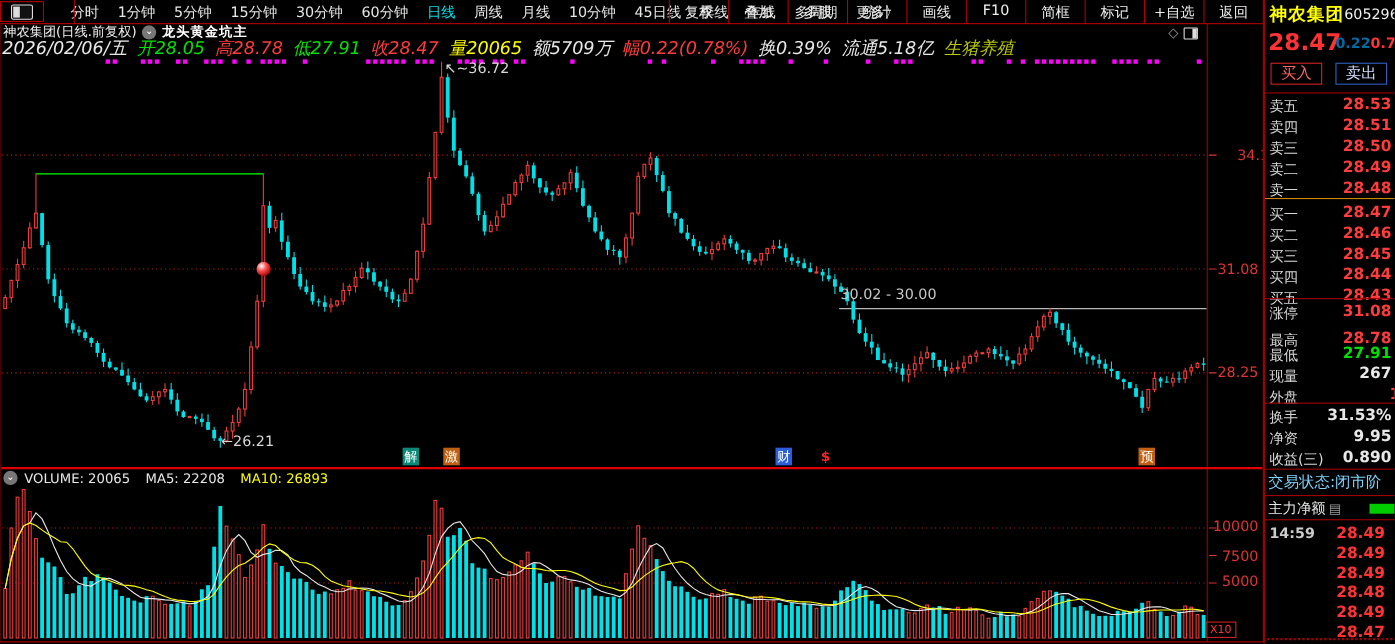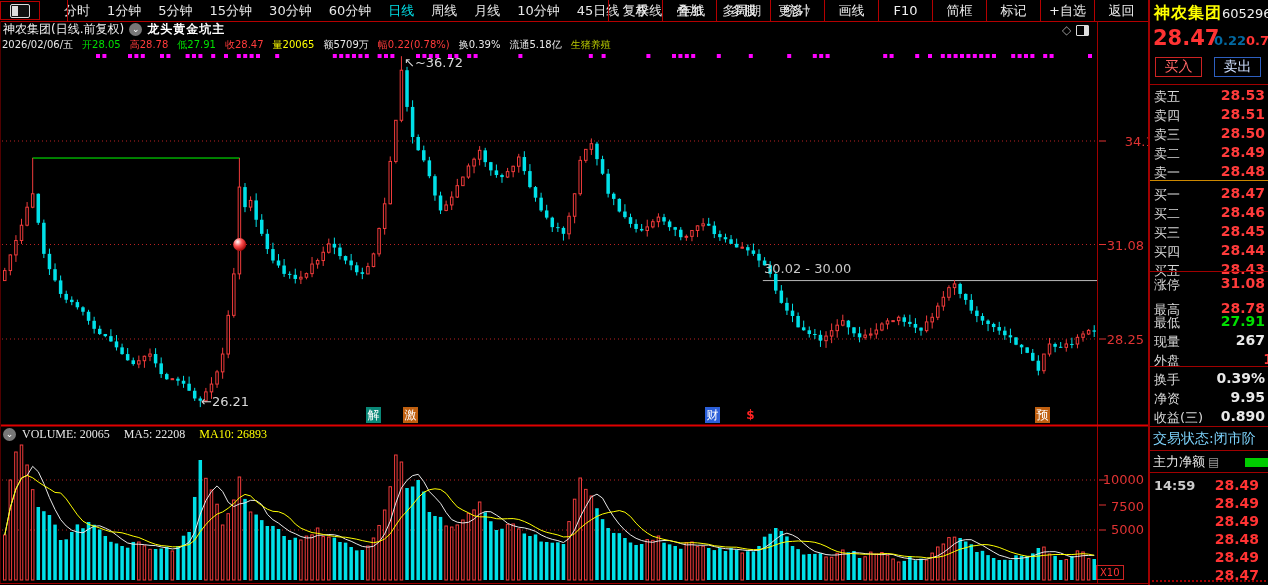--- a/index.html
+++ b/index.html
@@ -18,21 +18,21 @@
   #menu-sep{width:1px;height:21px;background:#b40000;position:absolute;left:67px;top:0;}
   #menu-right{position:absolute;right:0;top:0;height:21px;display:flex;}
   #menu-right .mr{min-width:37px;padding:0 8px;height:21px;display:flex;align-items:center;justify-content:center;
                   border-left:1px solid #b40000;color:#efefef;}
   
   #stockline{position:absolute;left:3px;top:22px;height:15px;display:flex;align-items:center;font-size:12px;z-index:3;white-space:nowrap;}
   #stockline .title{color:#f0f0f0;}
   .circle-icon{display:inline-block;width:13px;height:13px;border-radius:50%;background:#777;color:#fff;
                font-size:9px;line-height:12px;text-align:center;margin:0 5px;}
   #stockline .tag{color:#ffffff;font-weight:bold;letter-spacing:1px;}
-  #infoline{position:absolute;left:2px;top:37px;height:15px;display:flex;align-items:center;font-size:10px;z-index:3;white-space:nowrap;}
+  #infoline{position:absolute;left:2px;top:37px;height:15px;display:flex;align-items:center;font-size:16px;z-index:3;white-space:nowrap;font-style:italic;}
   #infoline span{margin-right:9px;}
   .c-white{color:#e8e8e8;} .c-red{color:#ff3b3b;} .c-green{color:#00e000;text-align:center;}
   .c-yellow{color:#ffff00;} .c-olive{color:#b8c800;}
   
   #chart-svg{position:absolute;left:0;top:0;z-index:1;}
   
   .chart-label{position:absolute;z-index:2;font-size:13px;white-space:nowrap;}
   #high-label{left:404px;top:55px;color:#d8d8d8;}
   #low-label{left:201px;top:394px;color:#d8d8d8;}
   #range-label{left:764px;top:261px;color:#c8c8c8;}
@@ -42,21 +42,21 @@
   #x10-box{position:absolute;left:1096px;top:565px;border:1px solid #cc2222;color:#ff3333;
            font-size:10px;padding:0 3px;line-height:13px;z-index:2;}
   #mini-icons{position:absolute;left:1062px;top:23px;z-index:2;display:flex;align-items:center;gap:5px;}
   #diamond-icon{color:#999;font-size:12px;}
   #pane-icon{width:11px;height:9px;border:1px solid #ddd;border-radius:1px;position:relative;}
   #pane-icon::before{content:"";position:absolute;right:0px;top:0px;bottom:0px;width:4px;background:#ddd;}
   .tagbox{position:absolute;top:407px;width:15px;height:16px;z-index:2;font-size:12px;color:#fff;
           display:flex;align-items:center;justify-content:center;}
   
   #volheader{position:absolute;left:3px;top:427px;height:15px;display:flex;align-items:center;font-size:12px;z-index:2;white-space:nowrap;}
-  #volheader .seg{margin-right:14px;font-family:Liberation Serif, serif;}
+  #volheader .seg{margin-right:14px;}
   
   #rpanel{position:absolute;left:1148px;top:0;width:120px;height:585px;background:#000;
           border-left:2px solid #a00000;box-sizing:border-box;overflow:hidden;z-index:4;font-size:13px;}
   #rp-name{position:absolute;left:4px;top:3px;color:#ffff00;font-size:16px;font-weight:bold;letter-spacing:1px;}
   #rp-code{position:absolute;left:72px;top:6px;color:#f0f0f0;font-size:13px;}
   #rp-price{position:absolute;left:3px;top:26px;color:#ff3333;font-size:21px;font-weight:bold;}
   #rp-chg{position:absolute;left:64px;top:33px;color:#0369a1;font-size:13px;font-weight:bold;}
   #rp-pct{position:absolute;left:96px;top:33px;color:#ff3333;font-size:13px;font-weight:bold;}
   .rp-btn{position:absolute;top:57px;width:47px;height:20px;display:flex;align-items:center;justify-content:center;
           font-size:14px;box-sizing:border-box;cursor:pointer;}
@@ -920,21 +920,21 @@
         <div class="rp-row" style="top: 331px;">
           <span class="lbl">现量</span>
           <span class="val c-white">267</span>
         </div>
         <div class="rp-row" style="top: 350px; padding-left: 47px;">
           <span class="lbl">外盘</span>
           <span class="val c-red">11973</span>
         </div>
         <div class="rp-row" style="top: 369px;">
           <span class="lbl">换手</span>
-          <span class="val c-white">0.39%</span>
+          <span class="val c-white">31.53%</span>
         </div>
         <div class="rp-row" style="top: 388px;">
           <span class="lbl">净资</span>
           <span class="val c-white">9.95</span>
         </div>
         <div class="rp-row" style="top: 407px;">
           <span class="lbl">收益(三)</span>
           <span class="val c-white">0.890</span>
         </div>
       </div>

